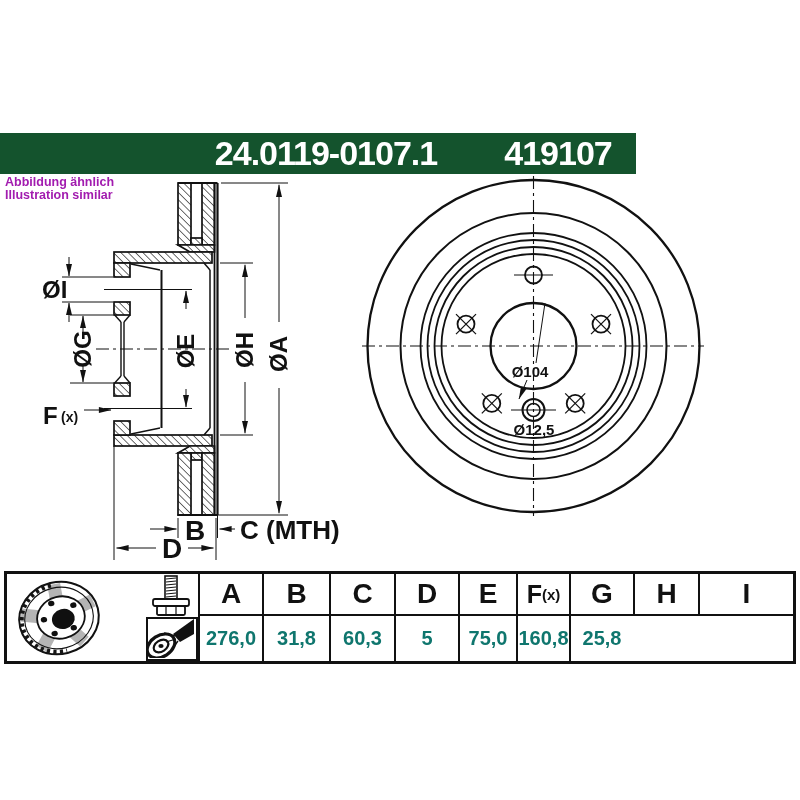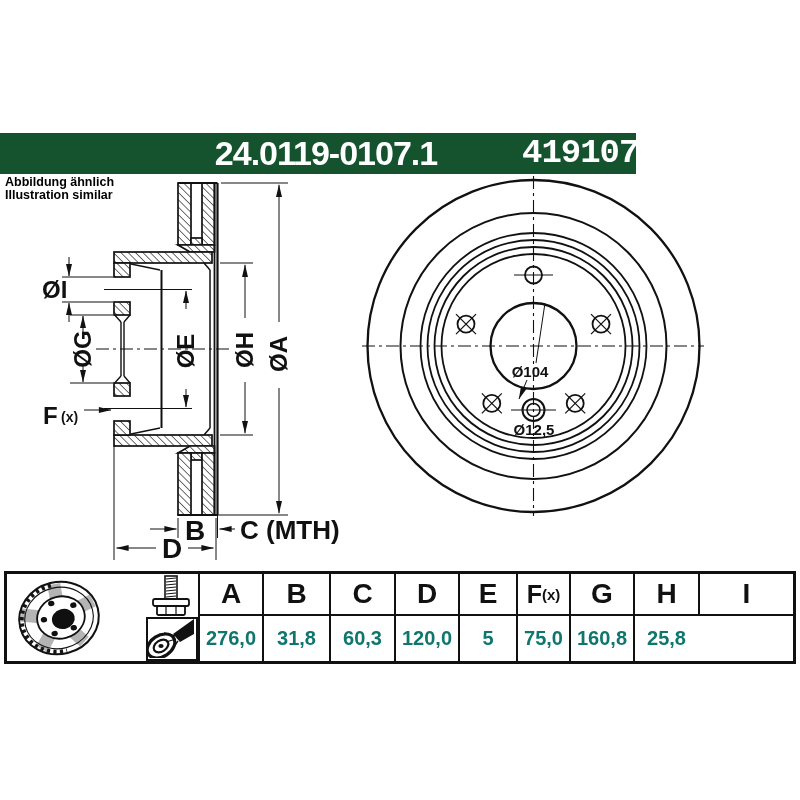--- a/index.html
+++ b/index.html
@@ -2,23 +2,23 @@
 <html><head>
 <meta charset="utf-8">
 <style>
   html,body{margin:0;padding:0;background:#fff;}
   #page{position:relative;width:800px;height:800px;background:#ffffff;overflow:hidden;
         font-family:"Liberation Sans",sans-serif;}
   
   #bar{position:absolute;left:0;top:133px;width:636px;height:41px;background:#14532d;}
   #bar .pn{position:absolute;top:1px;color:#fff;font-weight:bold;font-size:34px;letter-spacing:-1px;white-space:nowrap;}
   #pn-main{left:200px;width:252px;text-align:center;}
-  #pn-ref{left:522px;width:112px;text-align:center;font-family:Liberation Mono, monospace;}
-  
-  #note{position:absolute;left:5px;top:176px;font-size:12.5px;font-weight:bold;color:#000000;line-height:1.04;z-index:3;}
+  #pn-ref{left:502px;width:112px;text-align:center;}
+  
+  #note{position:absolute;left:5px;top:176px;font-size:12.5px;font-weight:bold;color:#a21caf;line-height:1.04;z-index:3;}
   
   #drawing{position:absolute;left:0;top:0;z-index:1;}
   text{fill:#111;}
   .dimtxt{font-weight:bold;font-size:24px;}
   .dimtxt-sm{font-weight:bold;font-size:14px;}
   .bcd{font-weight:bold;font-size:28px;}
   .cmth{font-weight:bold;font-size:26px;}
   .fv-lbl{font-weight:bold;font-size:15px;}
   
   #spec-table{position:absolute;left:4px;top:571px;width:792px;height:93px;border:3px solid #111;
@@ -279,20 +279,19 @@
       <span class="fx-main">F</span>
         <span class="fx-sub">(x)</span>
     </div>
     <div class="th">G</div>
     <div class="th">H</div>
     <div class="th">I</div>
 
     <div class="td">276,0</div>
     <div class="td">31,8</div>
     <div class="td">60,3</div>
-    <div class="td">120,0</div>
     <div class="td">5</div>
     <div class="td">75,0</div>
     <div class="td">160,8</div>
     <div class="td">25,8</div>
   </div>
 
 </div>
 
 </body></html>

